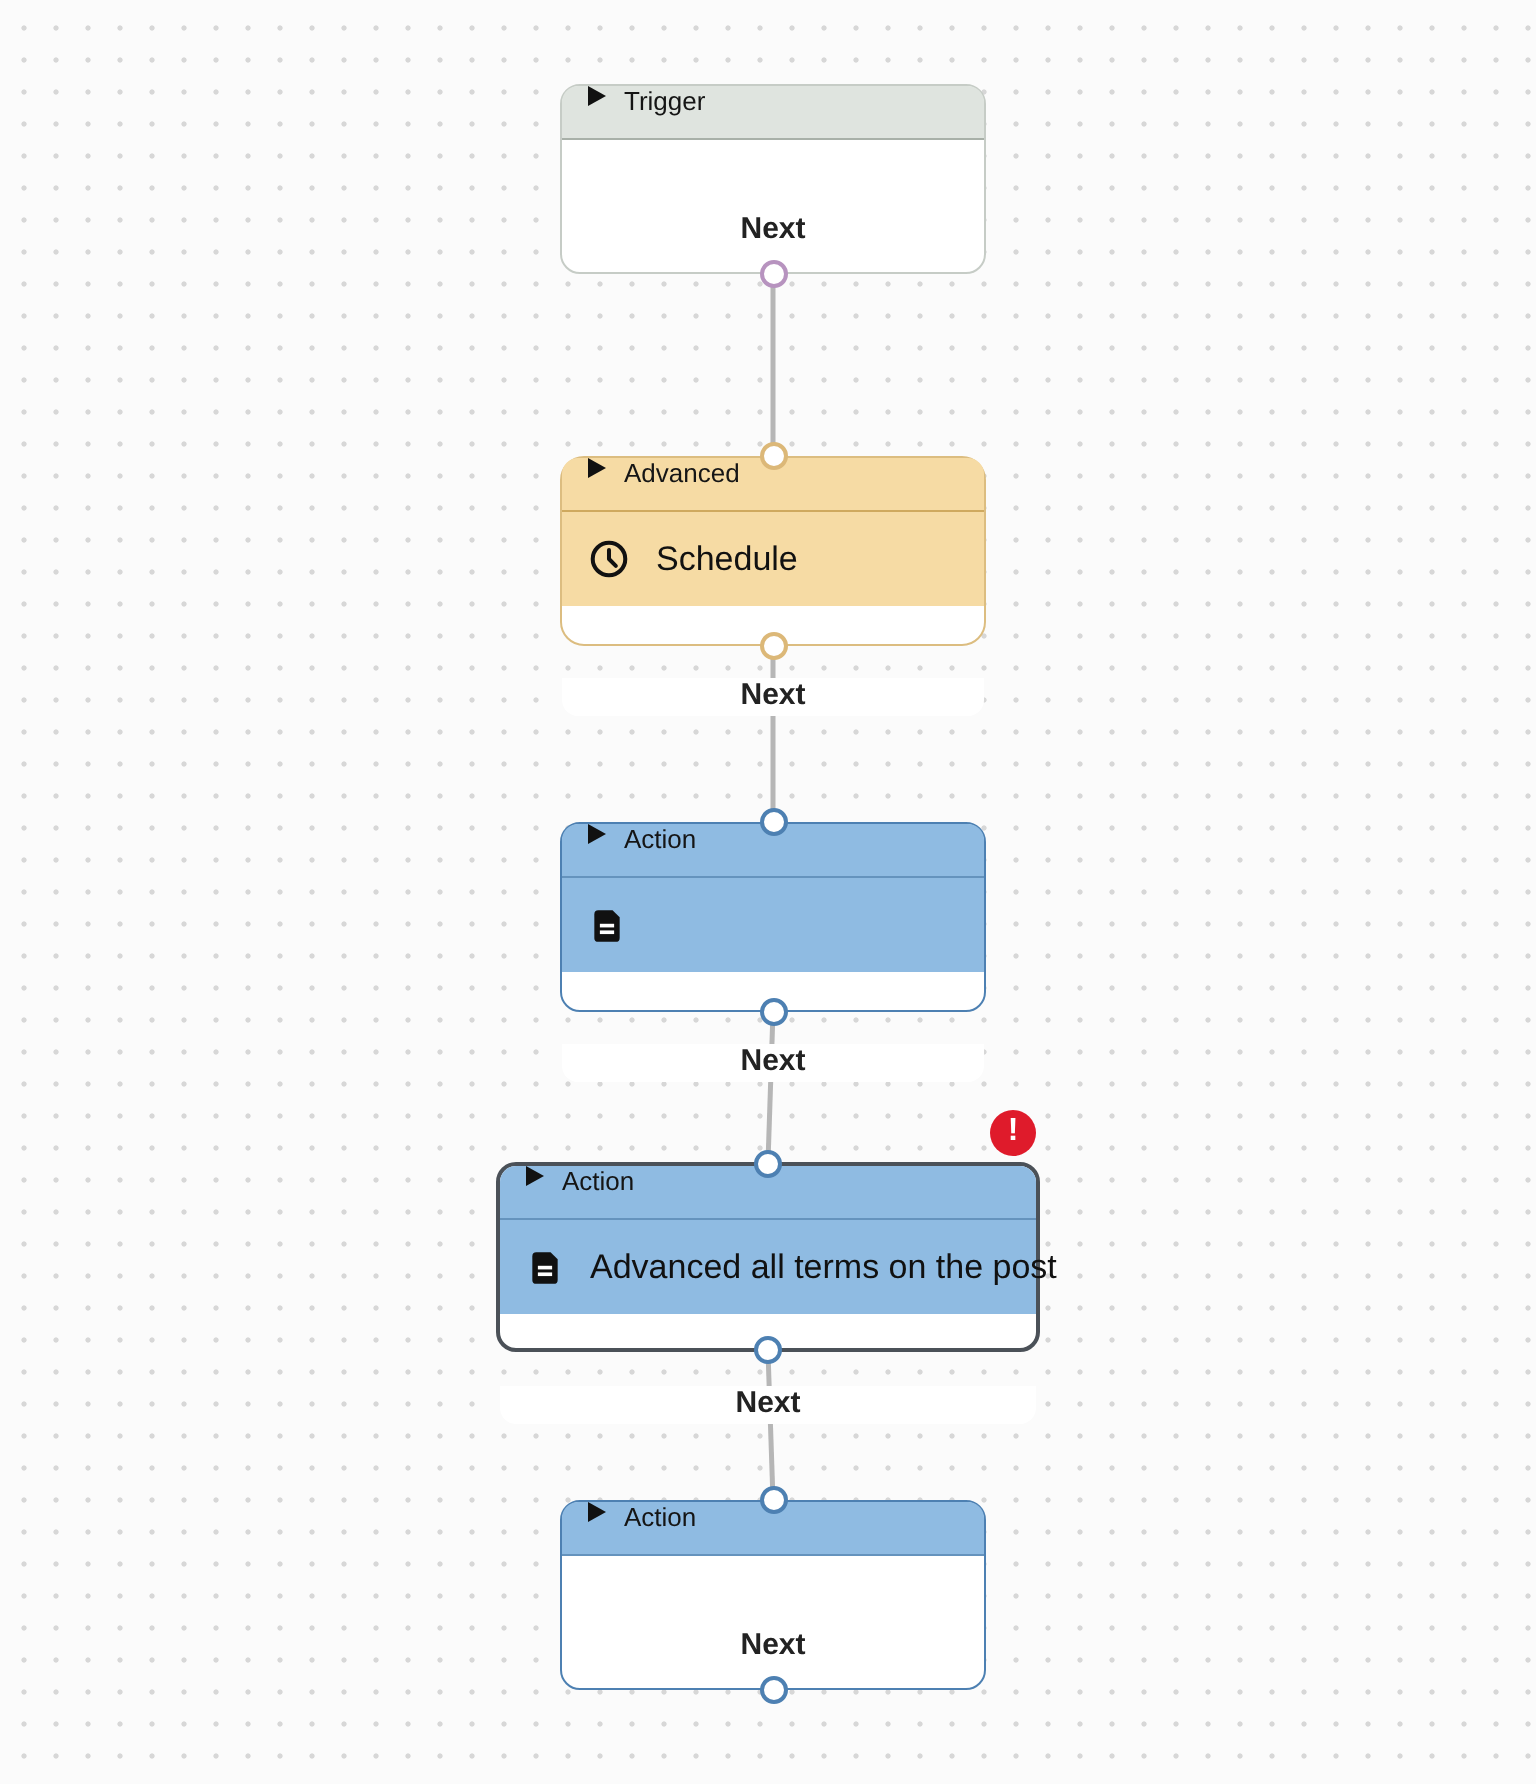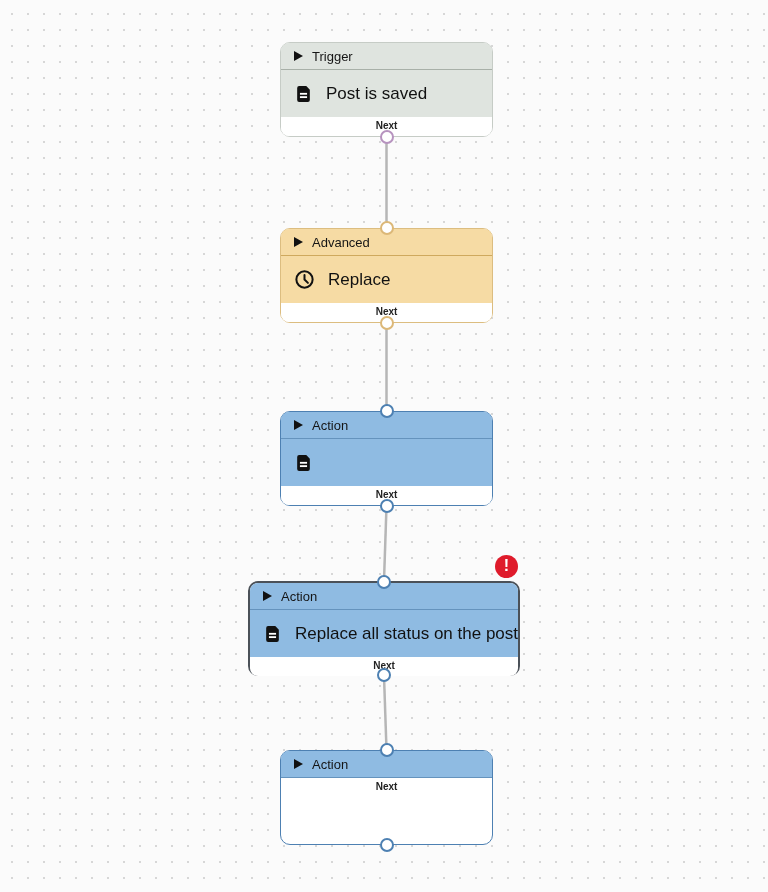--- a/index.html
+++ b/index.html
@@ -29,21 +29,21 @@
     height: 95px;
     background: #fff;
     border: 1.5px solid var(--node-border, #999);
     border-radius: 10px;
     z-index: 2;
   }
   .flow-node.selected { border-width: 2px; }
 
   .node-header {
     display: flex;
-    align-items: center;
+    align-items: flex-start;
     gap: 9px;
     height: 27px;
     padding: 0 13px;
     background: var(--node-bg, #eee);
     border-bottom: 1px solid var(--node-divider, #bbb);
     border-radius: 8px 8px 0 0;
     font-size: 13px;
     font-weight: 500;
     color: #151515;
   }
@@ -63,24 +63,25 @@
     white-space: nowrap;
   }
   .node-icon { display: inline-flex; align-items: center; flex: 0 0 auto; }
   .node-icon svg { display: block; }
 
   .node-footer {
     height: 19px;
     background: #fff;
     border-radius: 0 0 8px 8px;
     text-align: center;
-    font-size: 10px;
+    font-size: 15px;
     font-weight: 600;
     color: #222;
     line-height: 17px;
+    margin-top: 36px;
   }
 
   .port {
     position: absolute;
     left: 50%;
     width: 14px;
     height: 14px;
     margin-left: -7px;
     background: #fff;
     border: 2.5px solid var(--port-color, #999);
@@ -120,123 +121,113 @@
 
   <div class="flow-node" style="left: 280px; top: 42px; width: 213px; --node-bg: #dfe4df; --node-border: #c6ccc6; --node-divider: #a8b0a8; --port-color: #b793bf;">
     <div class="node-header">
       <span class="collapse-tri">
         <svg width="9" height="10" viewBox="0 0 9 10">
             <path d="M0 0 L9 5 L0 10 Z" fill="#111"></path>
           </svg>
       </span>
       <span>Trigger</span>
     </div>
+    <div class="node-footer">
+      <span>Next</span>
+    </div>
+    <span class="port port-out"></span>
+  </div>
+
+  <div class="flow-node" style="left: 280px; top: 228px; width: 213px; border-radius: 12px; --node-bg: #f6dba4; --node-border: #dcbd80; --node-divider: #cfa95e; --port-color: #dcb878;">
+    <span class="port port-in"></span>
+    <div class="node-header">
+      <span class="collapse-tri">
+        <svg width="9" height="10" viewBox="0 0 9 10">
+            <path d="M0 0 L9 5 L0 10 Z" fill="#111"></path>
+          </svg>
+      </span>
+      <span>Advanced</span>
+    </div>
+    <div class="node-body">
+      <span class="node-icon">
+        <svg width="21" height="21" viewBox="0 0 24 24" fill="none" stroke="#111" stroke-width="2.3">
+          <circle cx="12" cy="12" r="9.3"></circle>
+          <path d="M12 6.8 V12 l3.9 3.9" stroke-linecap="round" stroke-linejoin="round"></path>
+        </svg>
+      </span>
+      <span>Schedule</span>
+    </div>
+    <div class="node-footer">
+      <span>Next</span>
+    </div>
+    <span class="port port-out"></span>
+  </div>
+
+  <div class="flow-node" style="left: 280px; top: 411px; width: 213px; --node-bg: #8fbbe2; --node-border: #4d80b2; --node-divider: #6593bd; --port-color: #4d80b2;">
+    <span class="port port-in"></span>
+    <div class="node-header">
+      <span class="collapse-tri">
+        <svg width="9" height="10" viewBox="0 0 9 10">
+            <path d="M0 0 L9 5 L0 10 Z" fill="#111"></path>
+          </svg>
+      </span>
+      <span>Action</span>
+    </div>
     <div class="node-body">
       <span class="node-icon">
         <svg width="19" height="20" viewBox="0 0 24 24">
           <path d="M4 4.5A2.5 2.5 0 0 1 6.5 2h9L20 6.5v13a2.5 2.5 0 0 1-2.5 2.5h-11A2.5 2.5 0 0 1 4 19.5z" fill="#111"></path>
           <rect x="7.5" y="10.6" width="9" height="2.3" fill="#fff"></rect>
           <rect x="7.5" y="14.8" width="9" height="2.3" fill="#fff"></rect>
         </svg>
       </span>
-      <span>Post is saved</span>
-    </div>
-    <div class="node-footer">
-      <span>Next</span>
-    </div>
-    <span class="port port-out"></span>
-  </div>
-
-  <div class="flow-node" style="left: 280px; top: 228px; width: 213px; --node-bg: #f6dba4; --node-border: #dcbd80; --node-divider: #cfa95e; --port-color: #dcb878;">
-    <span class="port port-in"></span>
-    <div class="node-header">
-      <span class="collapse-tri">
-        <svg width="9" height="10" viewBox="0 0 9 10">
-            <path d="M0 0 L9 5 L0 10 Z" fill="#111"></path>
-          </svg>
-      </span>
-      <span>Advanced</span>
-    </div>
-    <div class="node-body">
-      <span class="node-icon">
-        <svg width="21" height="21" viewBox="0 0 24 24" fill="none" stroke="#111" stroke-width="2.3">
-          <circle cx="12" cy="12" r="9.3"></circle>
-          <path d="M12 6.8 V12 l3.9 3.9" stroke-linecap="round" stroke-linejoin="round"></path>
-        </svg>
-      </span>
-      <span>Replace</span>
-    </div>
-    <div class="node-footer">
-      <span>Next</span>
-    </div>
-    <span class="port port-out"></span>
-  </div>
-
-  <div class="flow-node" style="left: 280px; top: 411px; width: 213px; --node-bg: #8fbbe2; --node-border: #4d80b2; --node-divider: #6593bd; --port-color: #4d80b2;">
+    </div>
+    <div class="node-footer">
+      <span>Next</span>
+    </div>
+    <span class="port port-out"></span>
+  </div>
+
+  <div class="flow-node selected" style="left: 248px; top: 581px; width: 272px; --node-bg: #8fbbe2; --node-border: #4b5158; --node-divider: #6593bd; --port-color: #4d80b2;">
     <span class="port port-in"></span>
     <div class="node-header">
       <span class="collapse-tri">
         <svg width="9" height="10" viewBox="0 0 9 10">
             <path d="M0 0 L9 5 L0 10 Z" fill="#111"></path>
           </svg>
       </span>
       <span>Action</span>
     </div>
     <div class="node-body">
       <span class="node-icon">
         <svg width="19" height="20" viewBox="0 0 24 24">
           <path d="M4 4.5A2.5 2.5 0 0 1 6.5 2h9L20 6.5v13a2.5 2.5 0 0 1-2.5 2.5h-11A2.5 2.5 0 0 1 4 19.5z" fill="#111"></path>
           <rect x="7.5" y="10.6" width="9" height="2.3" fill="#fff"></rect>
           <rect x="7.5" y="14.8" width="9" height="2.3" fill="#fff"></rect>
         </svg>
       </span>
-    </div>
-    <div class="node-footer">
-      <span>Next</span>
-    </div>
-    <span class="port port-out"></span>
-  </div>
-
-  <div class="flow-node selected" style="left: 248px; top: 581px; width: 272px; --node-bg: #8fbbe2; --node-border: #4b5158; --node-divider: #6593bd; --port-color: #4d80b2;">
+      <span>Advanced all terms on the post</span>
+    </div>
+    <div class="node-footer">
+      <span>Next</span>
+    </div>
+    <span class="port port-out"></span>
+  </div>
+
+  <div class="error-badge" style="--badge-bg: #df1b2b;">!</div>
+
+  <div class="flow-node" style="left: 280px; top: 750px; width: 213px; --node-bg: #8fbbe2; --node-border: #4d80b2; --node-divider: #6593bd; --port-color: #4d80b2;">
     <span class="port port-in"></span>
     <div class="node-header">
       <span class="collapse-tri">
         <svg width="9" height="10" viewBox="0 0 9 10">
             <path d="M0 0 L9 5 L0 10 Z" fill="#111"></path>
           </svg>
       </span>
       <span>Action</span>
     </div>
-    <div class="node-body">
-      <span class="node-icon">
-        <svg width="19" height="20" viewBox="0 0 24 24">
-          <path d="M4 4.5A2.5 2.5 0 0 1 6.5 2h9L20 6.5v13a2.5 2.5 0 0 1-2.5 2.5h-11A2.5 2.5 0 0 1 4 19.5z" fill="#111"></path>
-          <rect x="7.5" y="10.6" width="9" height="2.3" fill="#fff"></rect>
-          <rect x="7.5" y="14.8" width="9" height="2.3" fill="#fff"></rect>
-        </svg>
-      </span>
-      <span>Replace all status on the post</span>
-    </div>
-    <div class="node-footer">
-      <span>Next</span>
-    </div>
-    <span class="port port-out"></span>
-  </div>
-
-  <div class="error-badge" style="--badge-bg: #df1b2b;">!</div>
-
-  <div class="flow-node" style="left: 280px; top: 750px; width: 213px; --node-bg: #8fbbe2; --node-border: #4d80b2; --node-divider: #6593bd; --port-color: #4d80b2;">
-    <span class="port port-in"></span>
-    <div class="node-header">
-      <span class="collapse-tri">
-        <svg width="9" height="10" viewBox="0 0 9 10">
-            <path d="M0 0 L9 5 L0 10 Z" fill="#111"></path>
-          </svg>
-      </span>
-      <span>Action</span>
-    </div>
     <div class="node-footer">
       <span>Next</span>
     </div>
     <span class="port port-out"></span>
   </div>
 
 </div>
 
 </body></html>

